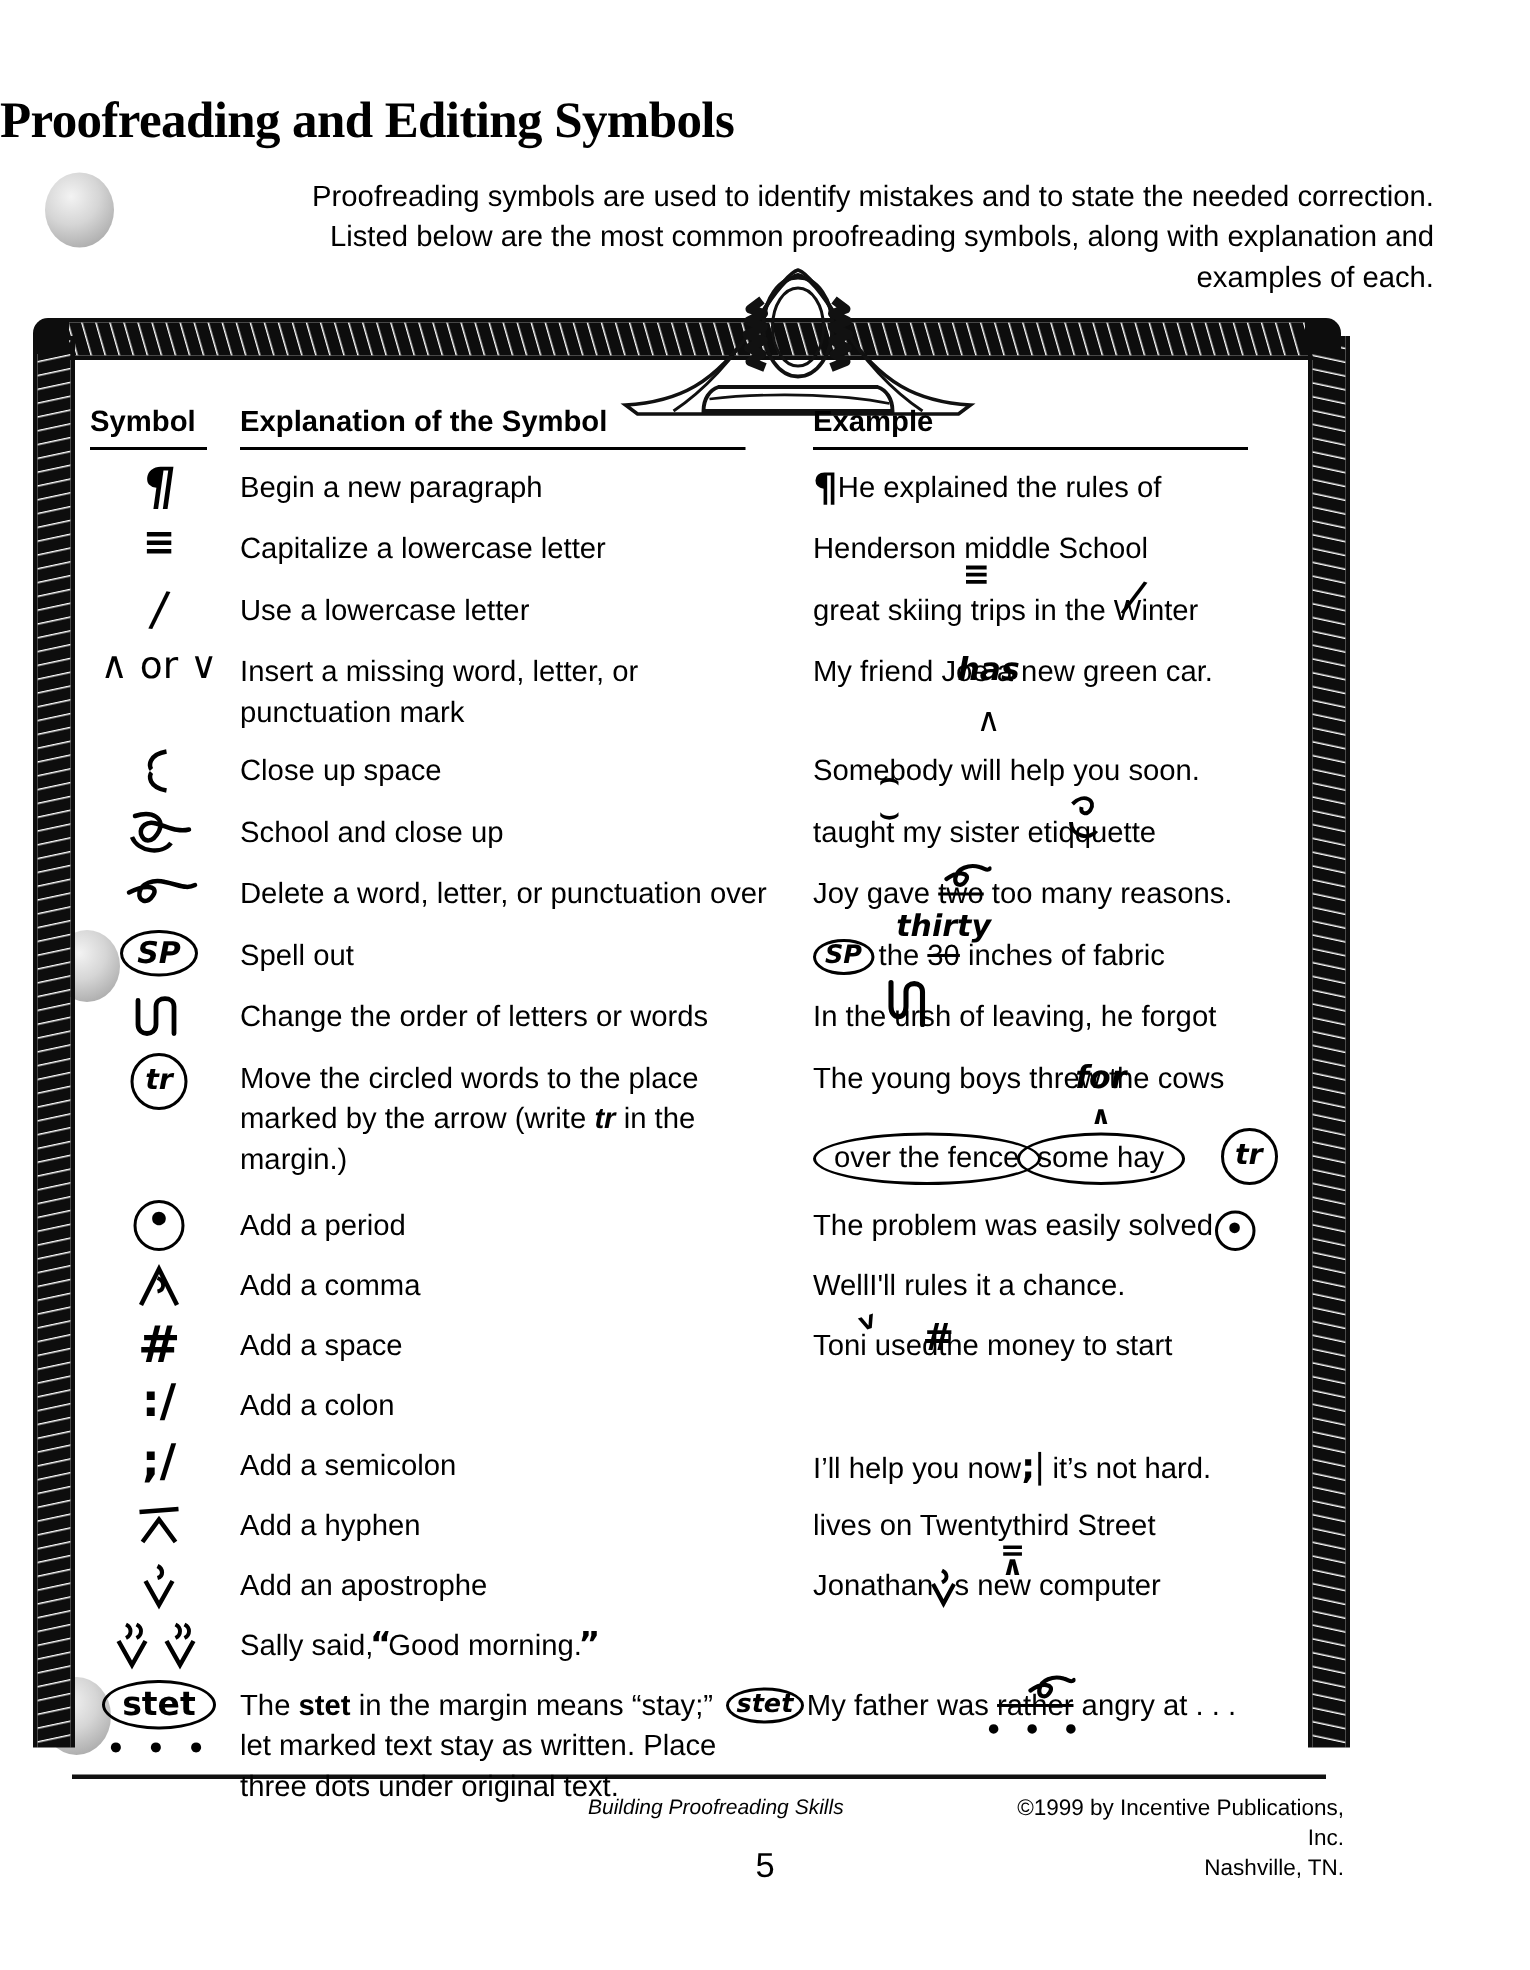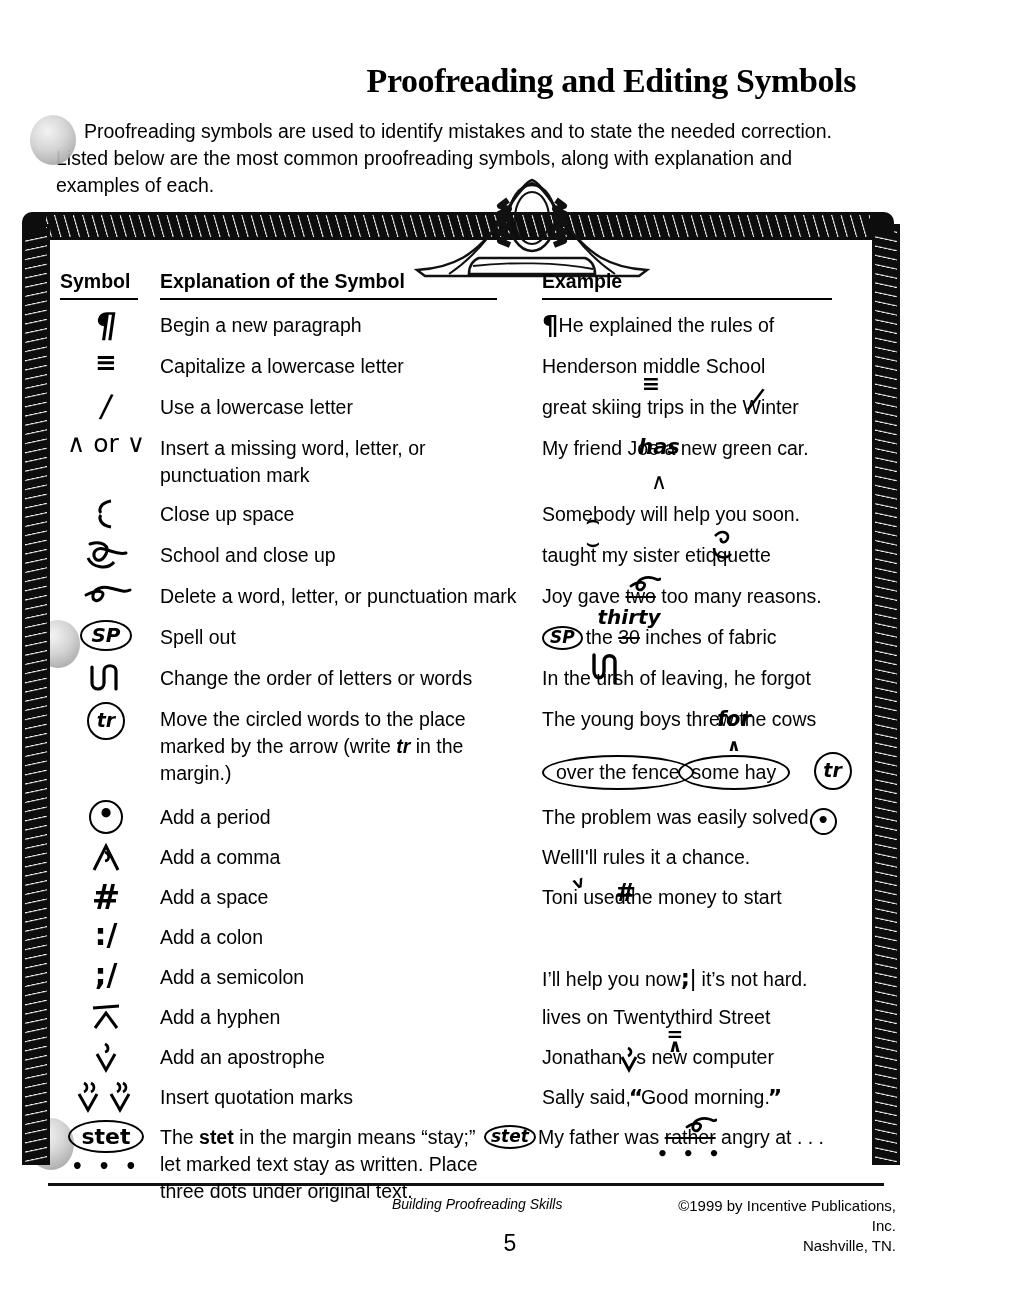--- a/index.html
+++ b/index.html
@@ -4,31 +4,31 @@
 <title>Proofreading and Editing Symbols</title>
 <style>
   html,body{margin:0;padding:0;background:#fff;}
   body{
     width:1020px;height:1313px;position:relative;overflow:hidden;
     font-family:"Liberation Sans","DejaVu Sans",sans-serif;color:#000;
   }
 
   
   #page-title{
-    position:absolute;left:0;top:62px;width:856px;text-align:right;
+    position:absolute;left:0;top:62px;width:856px;text-align:left;
     font-family:"Liberation Serif","DejaVu Serif",serif;
     font-weight:bold;font-size:34px;letter-spacing:-0.4px;
   }
 
   
   #intro{
     position:absolute;left:56px;top:118px;width:900px;
     font-size:19.5px;line-height:27px;
   }
-  #intro p{margin:0;}
+  #intro p{margin:0;text-align:right;}
   #intro .indent{text-indent:28px;}
 
   
   .blob{
     position:absolute;border-radius:50%;
     background:radial-gradient(circle at 38% 32%,#f2f2f2 0%,#d2d2d2 42%,#a9a9a9 78%,#9a9a9a 100%);
     opacity:.92;
   }
   #blob-top{left:30px;top:115px;width:46px;height:50px;}
   #blob-mid{left:36px;top:620px;width:44px;height:48px;}
@@ -232,21 +232,21 @@
   </div>
 
   <div class="row" style="height:41px">
     <div class="cell-symbol">
       <span class="sym">
         <svg width="56" height="26" viewBox="0 0 56 26">
             <path d="M8 16 C20 10 28 12 24 18 C20 24 14 22 15 16 C16 10 24 7 32 9 C42 11 46 14 52 11" fill="none" stroke="#000" stroke-width="3" stroke-linecap="round"></path>
           </svg>
       </span>
     </div>
-    <div class="cell-expl">Delete a word, letter, or punctuation mark</div>
+    <div class="cell-expl">Delete a word, letter, or punctuation over</div>
     <div class="cell-ex">
       <span>Joy gave </span><span class="mk"><span class="strike">two</span><span class="above" style="top:-13px;left:62%;font-size:1px"><svg width="34" height="24" viewBox="0 0 34 24">
               <path d="M4 16 C12 10 20 12 17 17 C14 22 9 20 10 15 C11 9 19 6 26 8 C30 9 31 11 33 9" fill="none" stroke="#000" stroke-width="2.8" stroke-linecap="round"></path>
             </svg></span></span><span> too many reasons.</span>
     </div>
   </div>
 
   <div class="row" style="height:41px">
     <div class="cell-symbol">
       <span class="oval" style="font-size:20px;padding:3px 9px">SP</span>
@@ -378,21 +378,20 @@
     <div class="cell-symbol">
       <span class="sym">
         <svg width="62" height="34" viewBox="0 0 62 34">
             <path d="M4 14 L13 30 L22 14" fill="none" stroke="#000" stroke-width="3"></path>
             <path d="M9 3 C13 5 13 10 9 12 M16 3 C20 5 20 10 16 12" fill="none" stroke="#000" stroke-width="2.6"></path>
             <path d="M36 14 L45 30 L54 14" fill="none" stroke="#000" stroke-width="3"></path>
             <path d="M42 3 C46 5 46 10 42 12 M48 3 C52 5 52 10 48 12" fill="none" stroke="#000" stroke-width="2.6"></path>
           </svg>
       </span>
     </div>
-    <div class="cell-expl">Insert quotation marks</div>
     <div class="cell-ex">
       <span>Sally said,</span><span class="mk" style="width:10px"><span class="above" style="top:-20px;font-size:22px;font-weight:bold">“</span></span><span>Good morning.</span><span class="mk" style="width:10px"><span class="above" style="top:-20px;font-size:22px;font-weight:bold">”</span></span>
     </div>
   </div>
 
   <div class="row" style="height:90px">
     <div class="cell-symbol" style="position:relative">
       <span class="oval" style="font-size:22px;padding:3px 11px;font-style:normal">stet</span>
       <div class="dots3" style="font-size:19px;margin-top:2px">• • •</div>
     </div>

